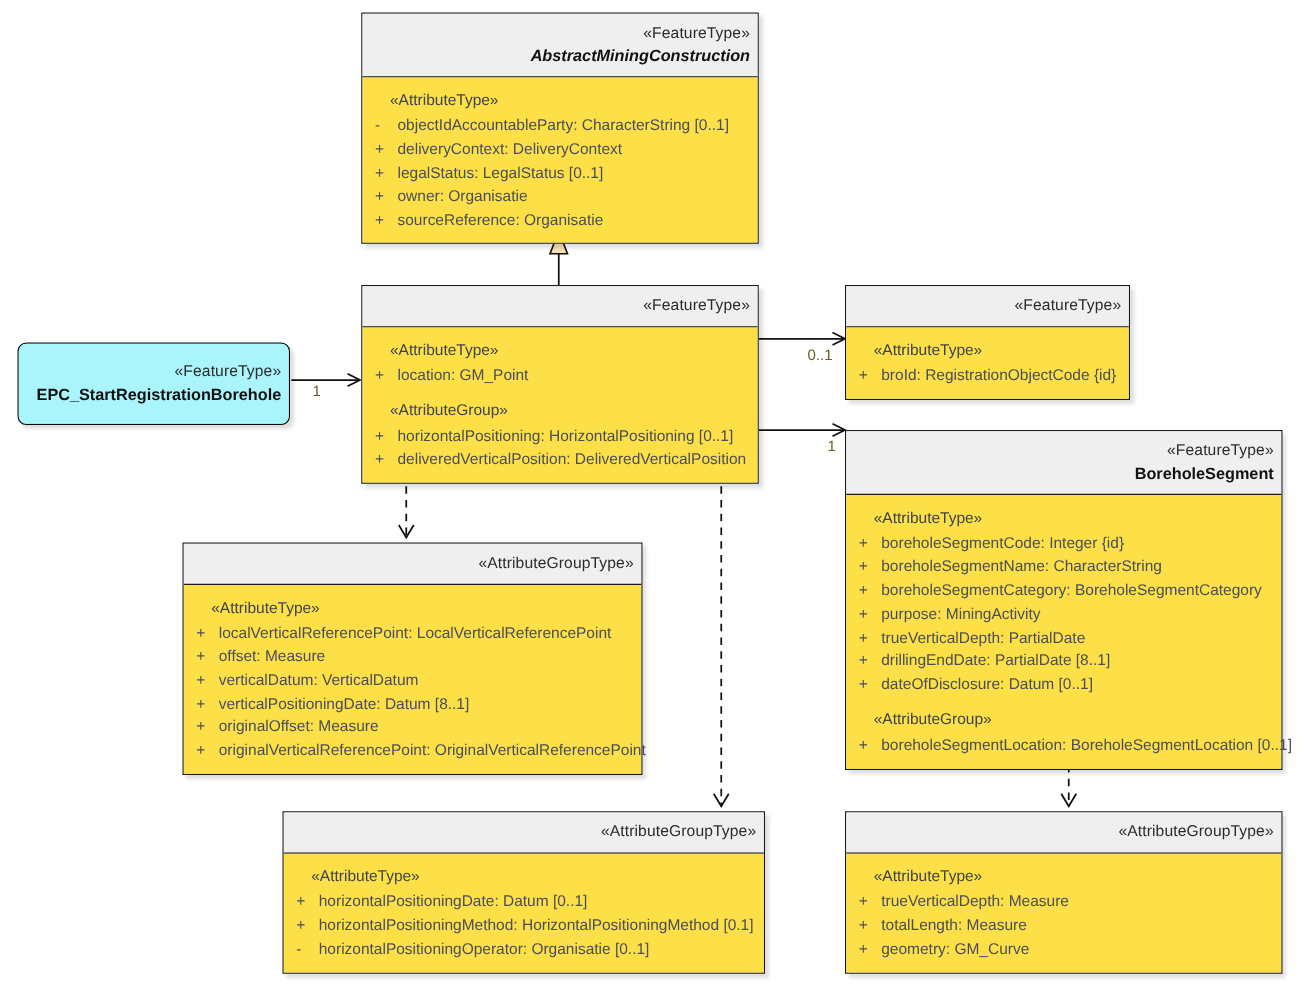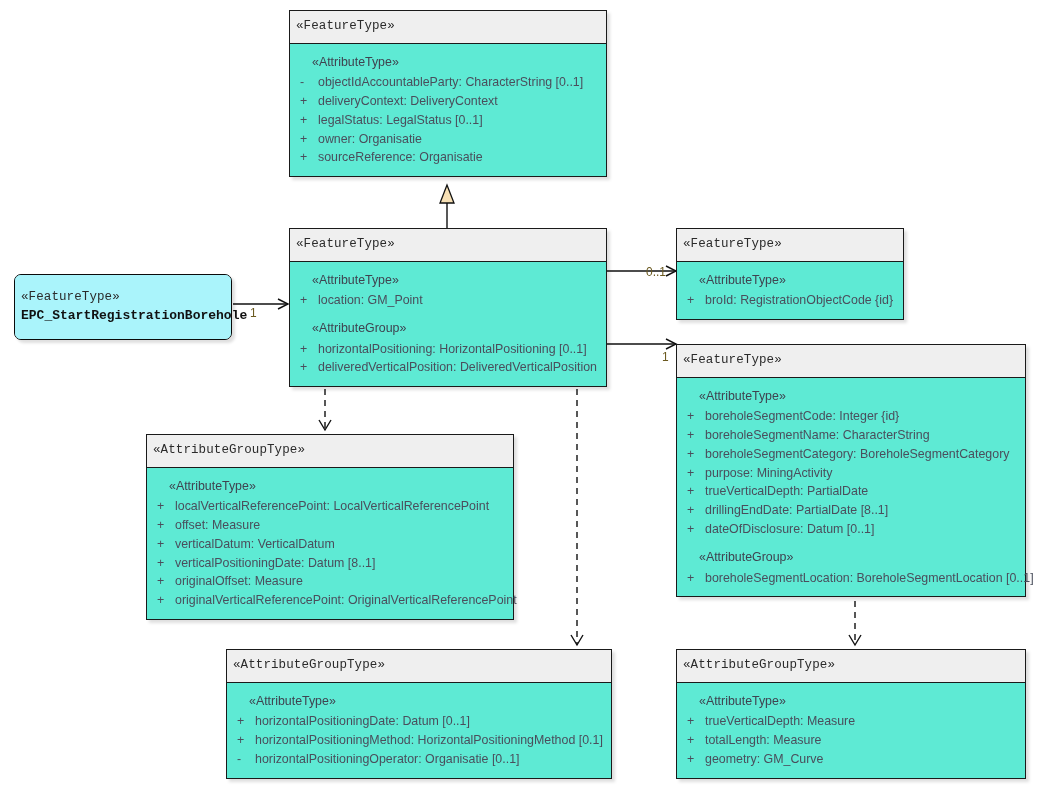--- a/index.html
+++ b/index.html
@@ -35,24 +35,23 @@
     background: #ffffff;
     box-shadow: 3px 3px 3px rgba(0,0,0,0.13);
   }
   .uml-box.rounded {
     border-radius: 7px;
   }
   .uml-head {
     box-sizing: border-box;
     background: #efefef;
     border-bottom: 1.5px solid #1a1a1a;
-    text-align: left;
+    text-align: right;
     padding: 7px 6px 8px 6px;
     line-height: 1.32;
-    font-family: Liberation Mono, monospace;
   }
   .uml-box.rounded > .uml-head {
     border-radius: 6px 6px 0 0;
   }
   .uml-box.nohead > .uml-head {
     border-bottom: none;
   }
   .stereo {
     display: block;
     font-size: 12.5px;
@@ -64,21 +63,21 @@
     font-size: 13px;
     font-weight: bold;
     color: #111111;
     margin-top: 1px;
   }
   .clsname.abstract {
     font-style: italic;
   }
   .uml-body {
     box-sizing: border-box;
-    background: #5eead4;
+    background: #fde047;
     padding: 9px 6px 9px 6px;
   }
   .grp-label {
     font-size: 12.4px;
     color: #3f4350;
     padding-left: 16px;
     margin: 0 0 2px 0;
     line-height: 1.5;
     white-space: nowrap;
   }
@@ -165,26 +164,27 @@
     <g>
       <line x1="577" y1="378" x2="577" y2="645" stroke="#111111" stroke-width="1.4" stroke-dasharray="6,5" marker-end="url(#openArrowDash)"></line>
     </g>
 
     <g>
       <line x1="855" y1="590" x2="855" y2="645" stroke="#111111" stroke-width="1.4" stroke-dasharray="6,5" marker-end="url(#openArrowDash)"></line>
     </g>
   </svg>
 
   <span class="mult" style="left:250px; top:306px;">1</span>
-  <span class="mult" style="left:646px; top:265px;">0..1</span>
+  <span class="mult" style="left:646px; top:277px;">0..1</span>
   <span class="mult" style="left:662px; top:350px;">1</span>
 
   <div class="uml-box" style="left:289px; top:10px; width:318px;">
     <div class="uml-head">
       <span class="stereo">«FeatureType»</span>
+      <span class="clsname abstract">AbstractMiningConstruction</span>
     </div>
     <div class="uml-body">
       <div class="grp-label">«AttributeType»</div>
       <div class="attr-row">
         <span class="attr-vis">-</span>
         <span class="attr-txt">objectIdAccountableParty: CharacterString [0..1]</span>
       </div>
       <div class="attr-row">
         <span class="attr-vis">+</span>
         <span class="attr-txt">deliveryContext: DeliveryContext</span>
@@ -242,20 +242,21 @@
       <div class="attr-row">
         <span class="attr-vis">+</span>
         <span class="attr-txt">broId: RegistrationObjectCode {id}</span>
       </div>
     </div>
   </div>
 
   <div class="uml-box" style="left:676px; top:344px; width:350px;">
     <div class="uml-head">
       <span class="stereo">«FeatureType»</span>
+      <span class="clsname">BoreholeSegment</span>
     </div>
     <div class="uml-body">
       <div class="grp-label">«AttributeType»</div>
       <div class="attr-row">
         <span class="attr-vis">+</span>
         <span class="attr-txt">boreholeSegmentCode: Integer {id}</span>
       </div>
       <div class="attr-row">
         <span class="attr-vis">+</span>
         <span class="attr-txt">boreholeSegmentName: CharacterString</span>

